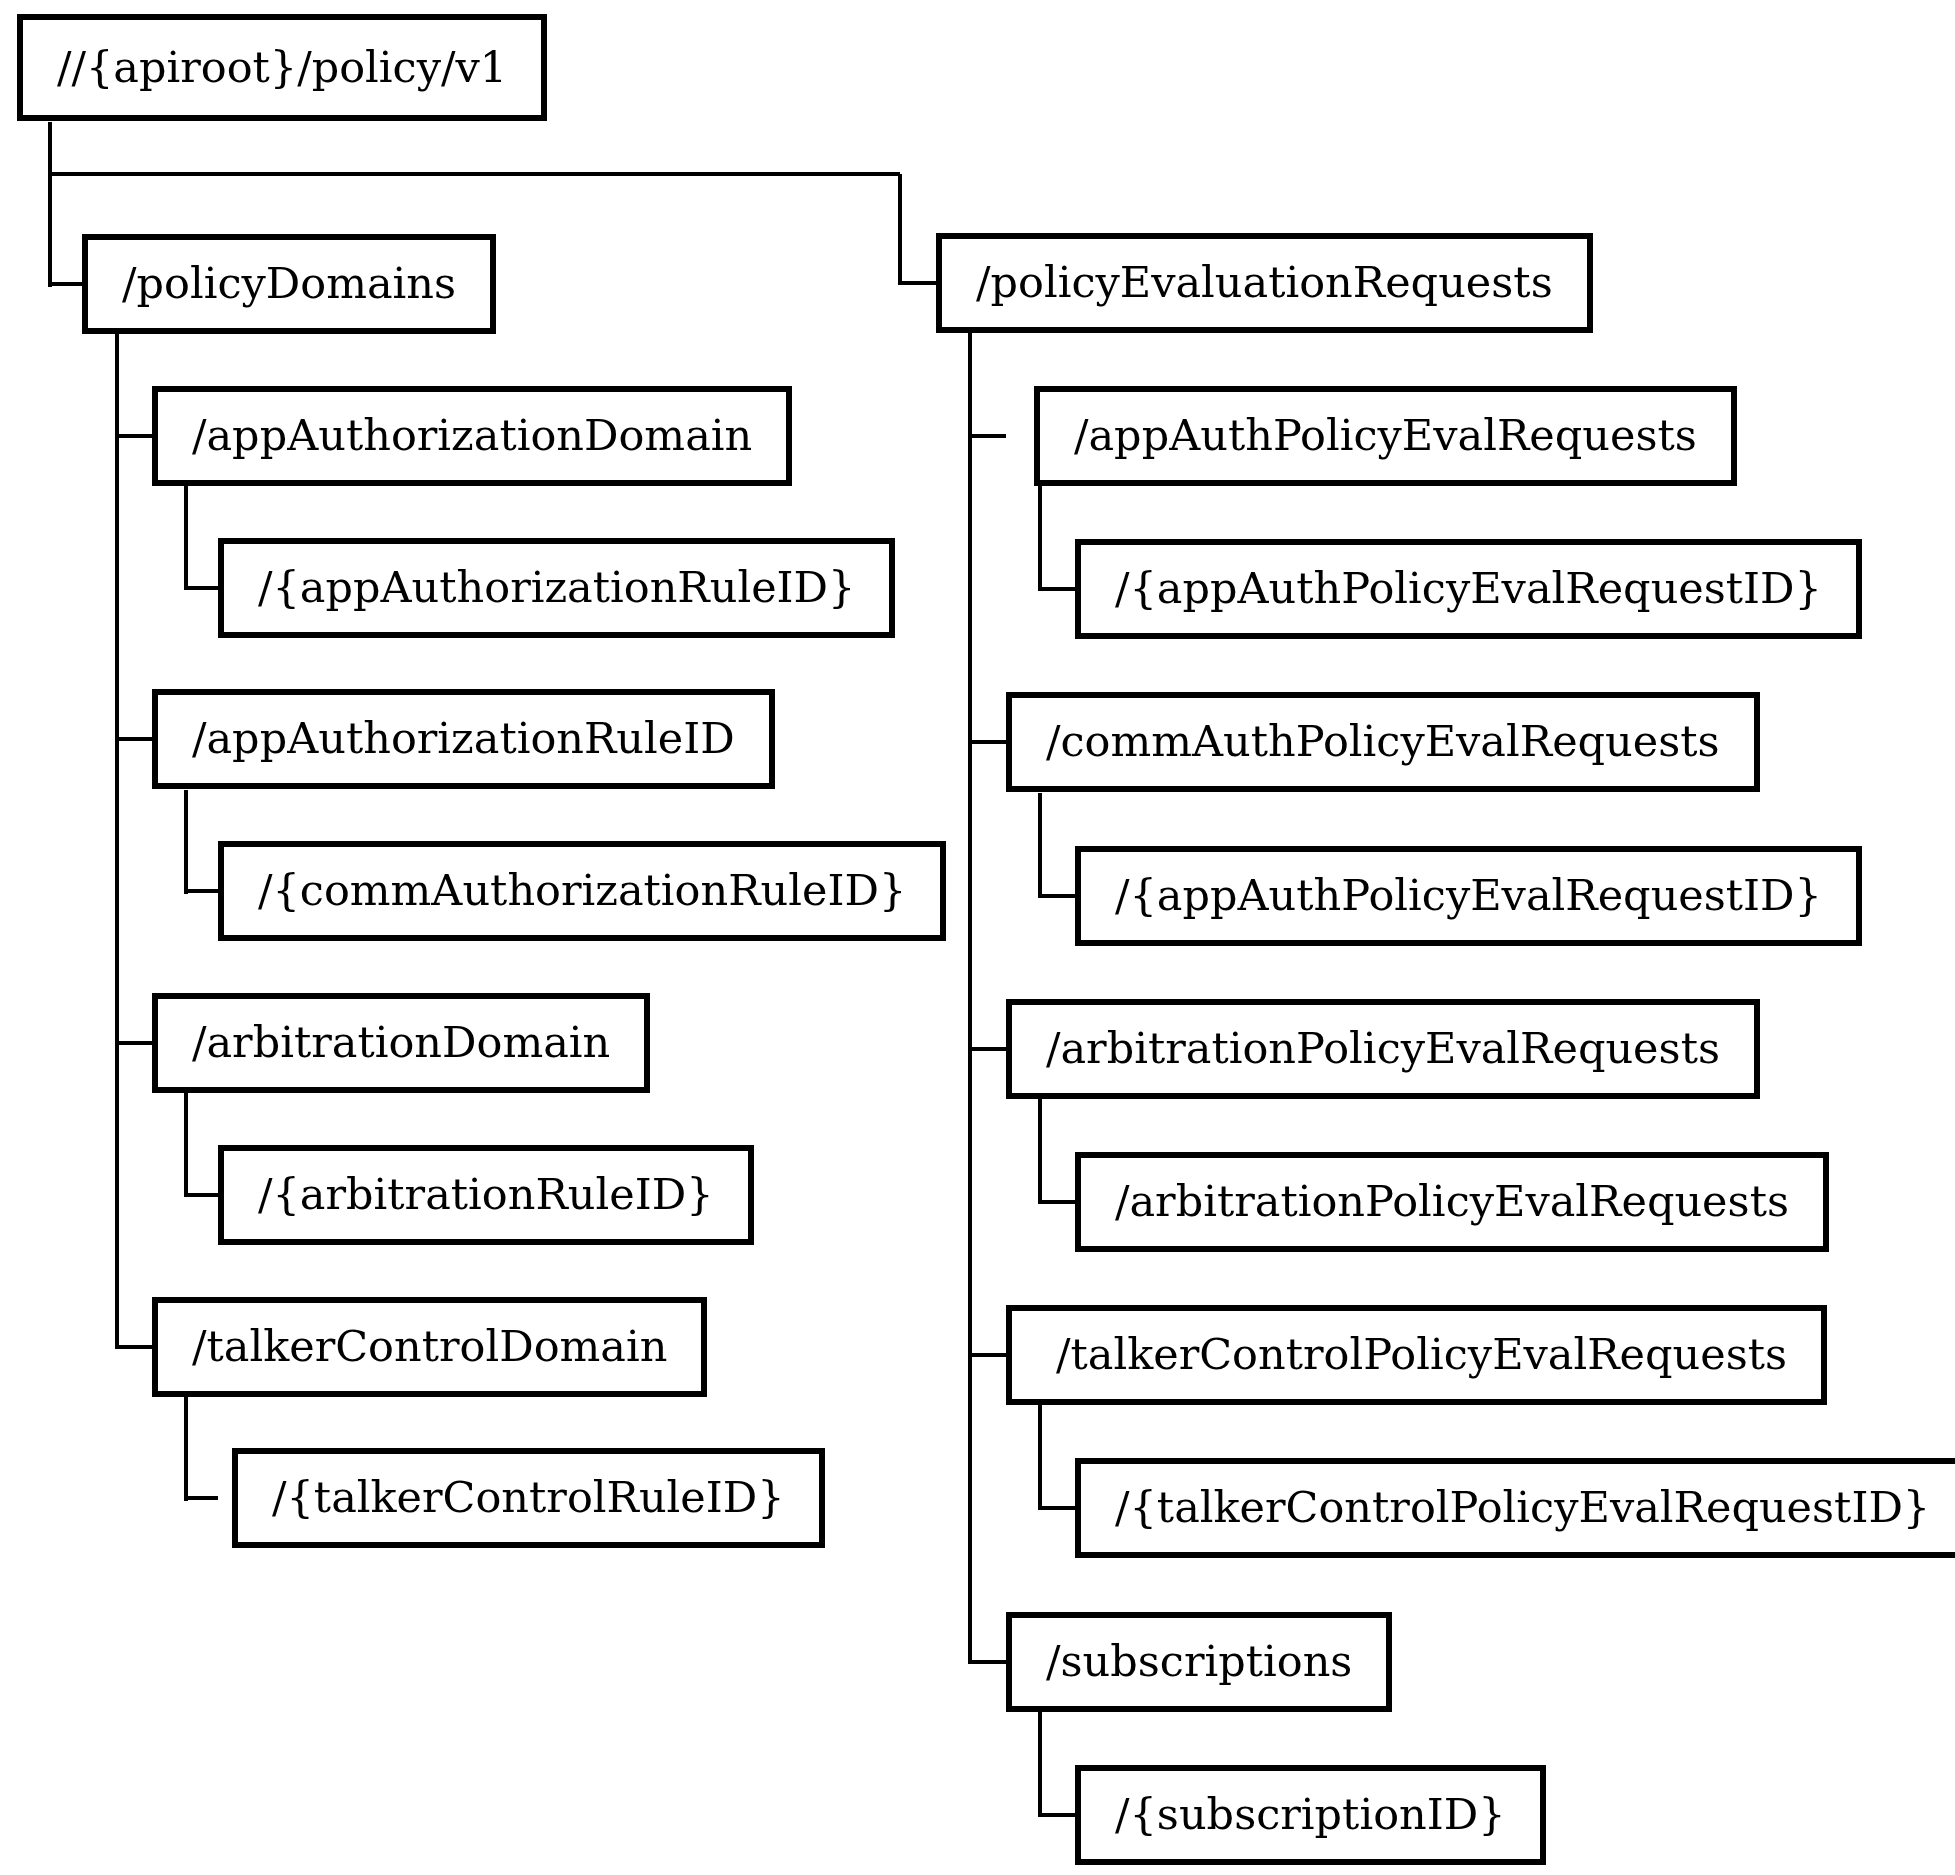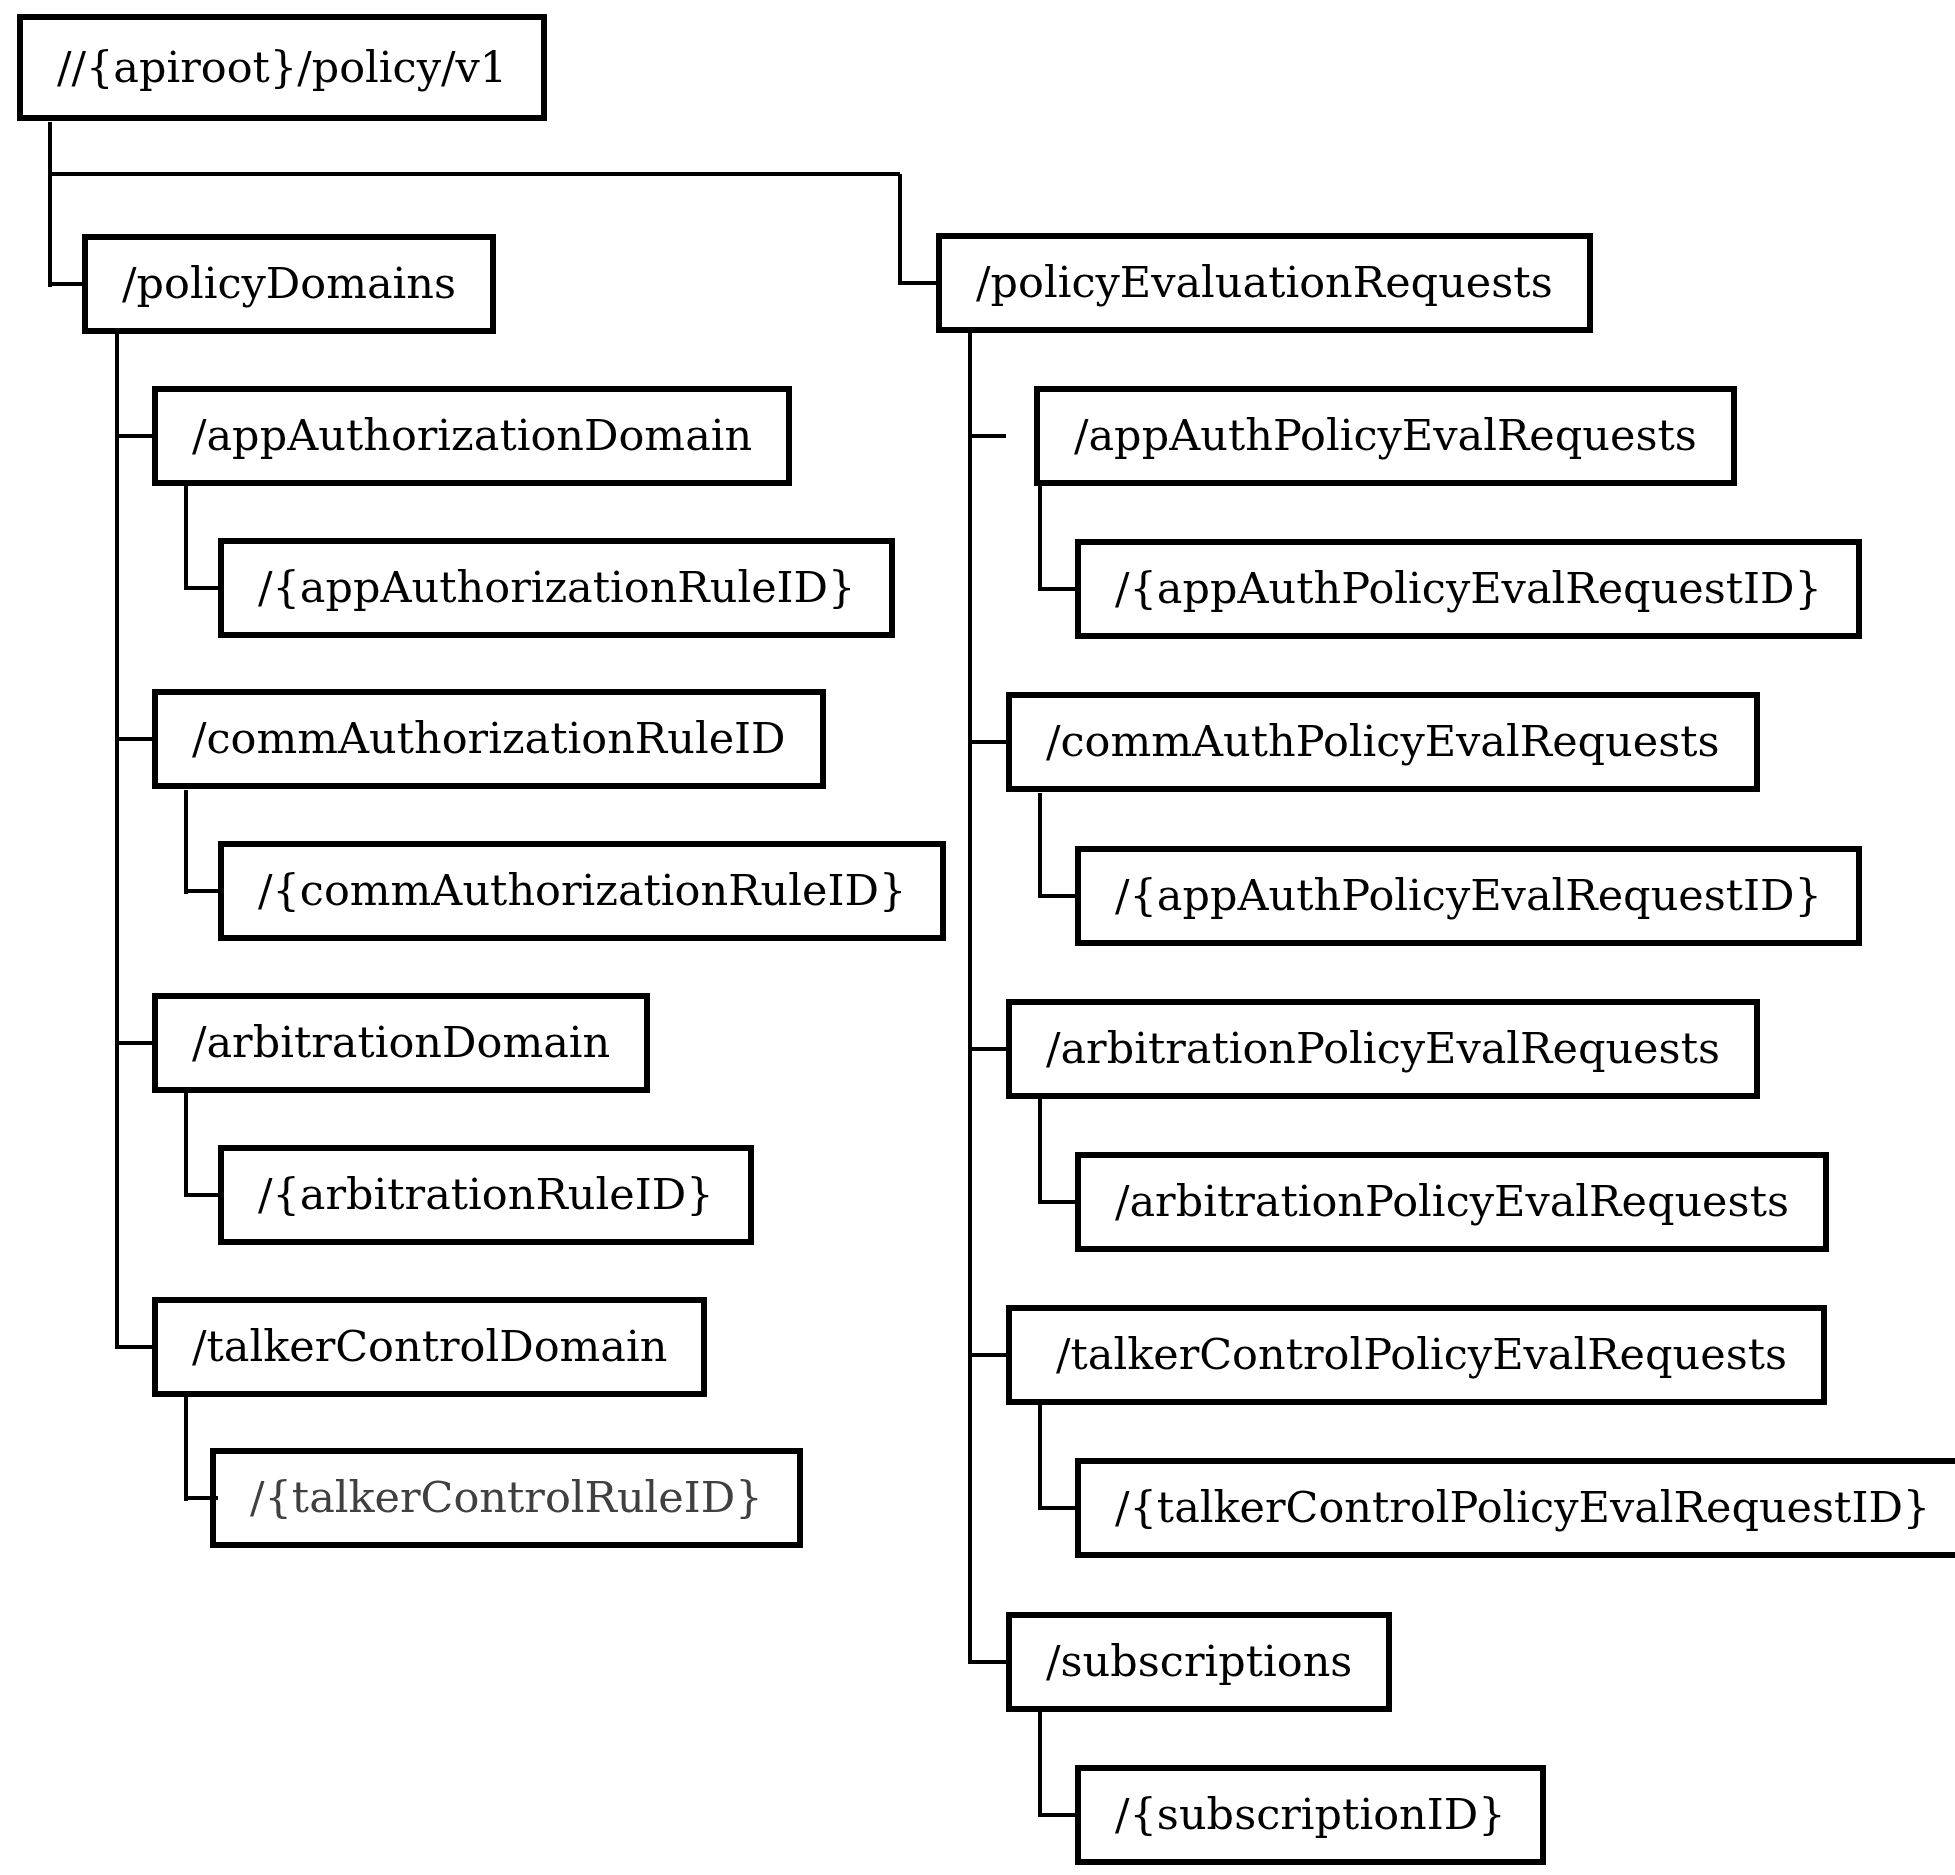--- a/index.html
+++ b/index.html
@@ -46,32 +46,32 @@
     <div class="hline" style="left: 48px; top: 282px; width: 34px; height: 4.3px; background: rgb(0, 0, 0);"></div>
     <div class="hline" style="left: 48px; top: 172px; width: 852px; height: 4.3px; background: rgb(0, 0, 0);"></div>
     <div class="vline" style="left: 898px; top: 174px; width: 4.3px; height: 111px; background: rgb(0, 0, 0);"></div>
     <div class="hline" style="left: 898px; top: 281px; width: 38px; height: 4.3px; background: rgb(0, 0, 0);"></div>
     <div class="node-box" style="left: 82px; top: 234px; background: rgb(255, 255, 255); border-color: rgb(0, 0, 0); color: rgb(0, 0, 0);">/policyDomains</div>
     <div class="node-box" style="left: 152px; top: 386px; background: rgb(255, 255, 255); border-color: rgb(0, 0, 0); color: rgb(0, 0, 0);">/appAuthorizationDomain</div>
     <div class="node-box" style="left: 218px; top: 538px; background: rgb(255, 255, 255); border-color: rgb(0, 0, 0); color: rgb(0, 0, 0);">/{appAuthorizationRuleID}</div>
     <div class="hline" style="left: 115px; top: 434px; width: 37px; height: 4.3px; background: rgb(0, 0, 0);"></div>
     <div class="vline" style="left: 184px; top: 486px; width: 4.3px; height: 104px; background: rgb(0, 0, 0);"></div>
     <div class="hline" style="left: 184px; top: 586px; width: 34px; height: 4.3px; background: rgb(0, 0, 0);"></div>
-    <div class="node-box" style="left: 152px; top: 689px; background: rgb(255, 255, 255); border-color: rgb(0, 0, 0); color: rgb(0, 0, 0);">/commAuthorizationRuleID</div>
+    <div class="node-box" style="left: 152px; top: 689px; background: rgb(255, 255, 255); border-color: rgb(0, 0, 0); color: rgb(0, 0, 0);">/appAuthorizationRuleID</div>
     <div class="node-box" style="left: 218px; top: 841px; background: rgb(255, 255, 255); border-color: rgb(0, 0, 0); color: rgb(0, 0, 0);">/{commAuthorizationRuleID}</div>
     <div class="hline" style="left: 115px; top: 737px; width: 37px; height: 4.3px; background: rgb(0, 0, 0);"></div>
     <div class="vline" style="left: 184px; top: 790px; width: 4.3px; height: 104px; background: rgb(0, 0, 0);"></div>
     <div class="hline" style="left: 184px; top: 889px; width: 34px; height: 4.3px; background: rgb(0, 0, 0);"></div>
     <div class="node-box" style="left: 152px; top: 993px; background: rgb(255, 255, 255); border-color: rgb(0, 0, 0); color: rgb(0, 0, 0);">/arbitrationDomain</div>
     <div class="node-box" style="left: 218px; top: 1145px; background: rgb(255, 255, 255); border-color: rgb(0, 0, 0); color: rgb(0, 0, 0);">/{arbitrationRuleID}</div>
     <div class="hline" style="left: 115px; top: 1041px; width: 37px; height: 4.3px; background: rgb(0, 0, 0);"></div>
     <div class="vline" style="left: 184px; top: 1093px; width: 4.3px; height: 104px; background: rgb(0, 0, 0);"></div>
     <div class="hline" style="left: 184px; top: 1193px; width: 34px; height: 4.3px; background: rgb(0, 0, 0);"></div>
     <div class="node-box" style="left: 152px; top: 1297px; background: rgb(255, 255, 255); border-color: rgb(0, 0, 0); color: rgb(0, 0, 0);">/talkerControlDomain</div>
-    <div class="node-box" style="left: 210px; top: 1448px; background: rgb(255, 255, 255); border-color: rgb(0, 0, 0); color: #404040;">/{talkerControlRuleID}</div>
+    <div class="node-box" style="left: 232px; top: 1448px; background: rgb(255, 255, 255); border-color: rgb(0, 0, 0); color: #000000;">/{talkerControlRuleID}</div>
     <div class="hline" style="left: 115px; top: 1345px; width: 37px; height: 4.3px; background: rgb(0, 0, 0);"></div>
     <div class="vline" style="left: 184px; top: 1397px; width: 4.3px; height: 104px; background: rgb(0, 0, 0);"></div>
     <div class="hline" style="left: 184px; top: 1496px; width: 34px; height: 4.3px; background: rgb(0, 0, 0);"></div>
     <div class="vline" style="left: 115px; top: 334px; width: 4.3px; height: 1015px; background: rgb(0, 0, 0);"></div>
     <div class="node-box" style="left: 936px; top: 233px; background: rgb(255, 255, 255); border-color: rgb(0, 0, 0); color: rgb(0, 0, 0);">/policyEvaluationRequests</div>
     <div class="node-box" style="left: 1006px; top: 386px; background: rgb(255, 255, 255); border-color: rgb(0, 0, 0); color: rgb(0, 0, 0); margin-left: 28px;">/appAuthPolicyEvalRequests</div>
     <div class="node-box" style="left: 1075px; top: 539px; background: rgb(255, 255, 255); border-color: rgb(0, 0, 0); color: rgb(0, 0, 0);">/{appAuthPolicyEvalRequestID}</div>
     <div class="hline" style="left: 968px; top: 434px; width: 38px; height: 4.3px; background: rgb(0, 0, 0);"></div>
     <div class="vline" style="left: 1038px; top: 486px; width: 4.3px; height: 105px; background: rgb(0, 0, 0);"></div>
     <div class="hline" style="left: 1038px; top: 587px; width: 37px; height: 4.3px; background: rgb(0, 0, 0);"></div>

